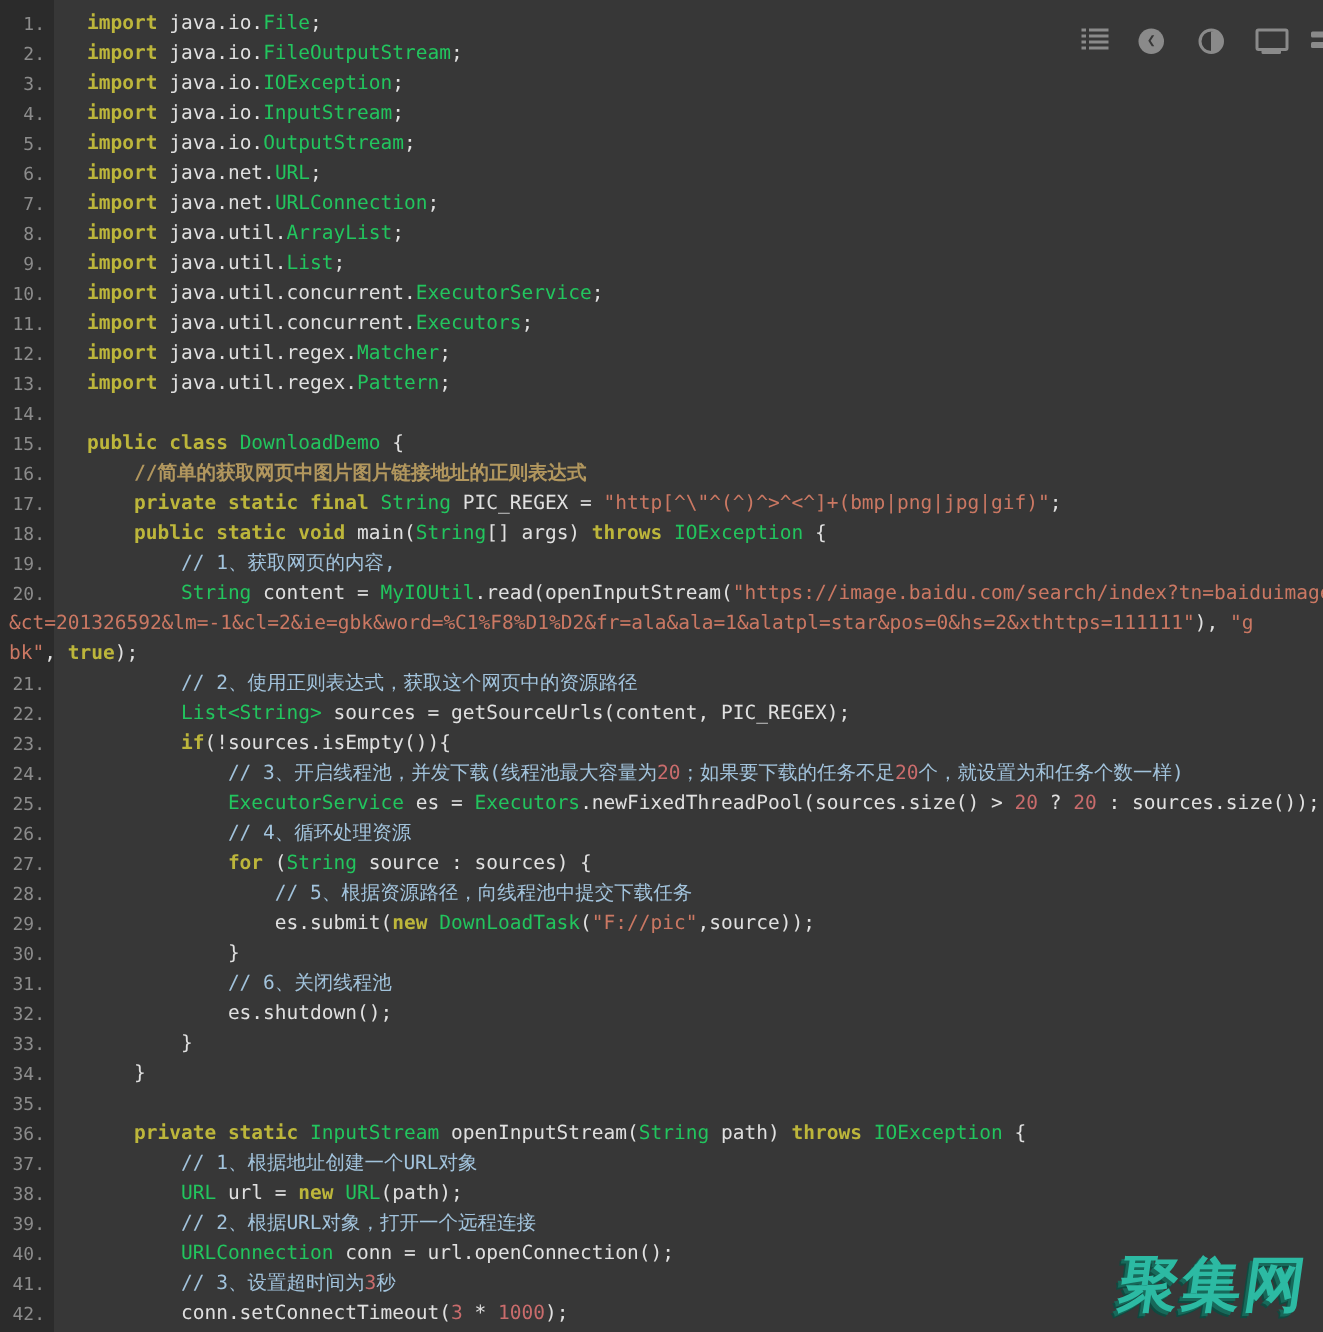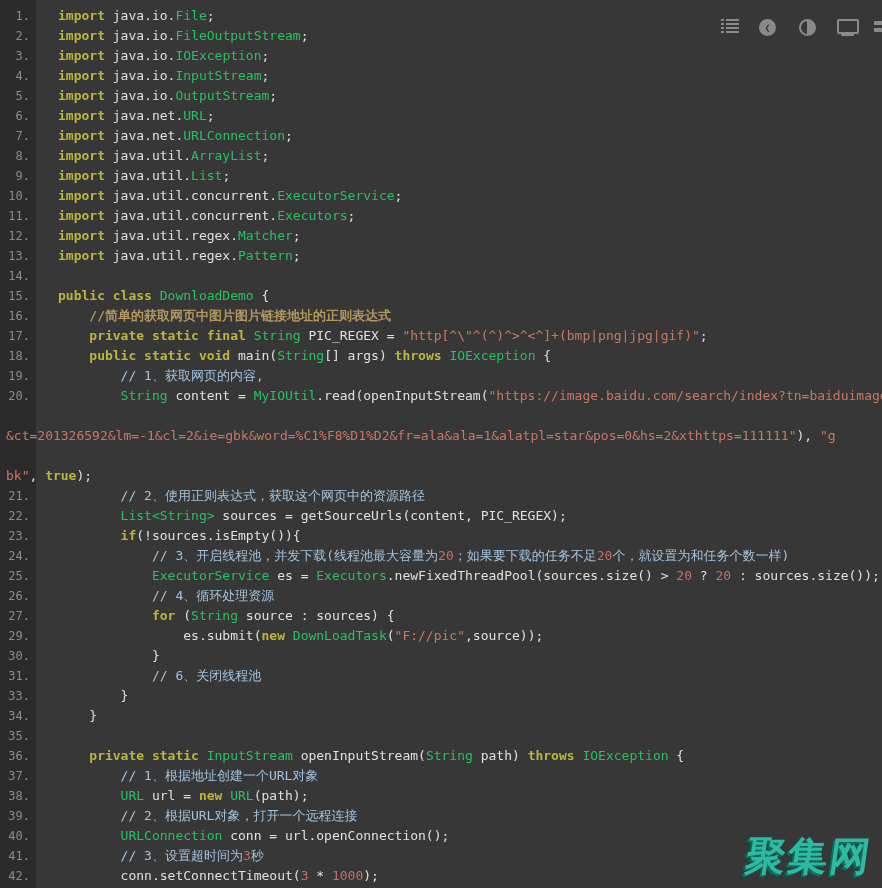--- a/index.html
+++ b/index.html
@@ -13,21 +13,21 @@
     background:#2b2b2b;z-index:0;
   }
   .code{
     position:absolute;left:0;top:6px;width:882px;z-index:1;
   }
   .row{
     position:relative;height:20px;line-height:20px;
     white-space:pre;font-size:13px;color:#e0e0e0;
     padding-left:58px;
   }
-  .row.cont{padding-left:6px;margin-top:20px;}
+  .row.cont{padding-left:6px;}
   .num{
     position:absolute;left:0;top:0;width:30px;height:20px;
     text-align:right;color:#8c8c8c;font-size:12px;
   }
   .tk-k{color:#bdb63b;font-weight:bold;text-align:right;}
   .tk-t{color:#22c55e;}
   .tk-p{color:#e0e0e0;}
   .tk-s{color:#cb7863;}
   .tk-n{color:#c96c6c;text-align:right;}
   .tk-cb{color:#a2c3dc;}
@@ -88,23 +88,25 @@
     <div class="row"><span class="num">20.</span><span class="tk-t">        String</span><span class="tk-p"> content = </span><span class="tk-t">MyIOUtil</span><span class="tk-p">.read(openInputStream(</span><span class="tk-s">"https://image.baidu.com/search/index?tn=baiduimage</span></div>
     <div class="row cont"><span class="tk-s">&amp;ct=201326592&amp;lm=-1&amp;cl=2&amp;ie=gbk&amp;word=%C1%F8%D1%D2&amp;fr=ala&amp;ala=1&amp;alatpl=star&amp;pos=0&amp;hs=2&amp;xthttps=111111"</span><span class="tk-p">), </span><span class="tk-s">"g</span></div>
     <div class="row cont"><span class="tk-s">bk"</span><span class="tk-p">, </span><span class="tk-k">true</span><span class="tk-p">);</span></div>
     <div class="row"><span class="num">21.</span><span class="tk-cb">        // 2、使用正则表达式，获取这个网页中的资源路径</span></div>
     <div class="row"><span class="num">22.</span><span class="tk-t">        List&lt;String&gt;</span><span class="tk-p"> sources = getSourceUrls(content, PIC_REGEX);</span></div>
     <div class="row"><span class="num">23.</span><span class="tk-k">        if</span><span class="tk-p">(!sources.isEmpty()){</span></div>
     <div class="row"><span class="num">24.</span><span class="tk-cb">            // 3、开启线程池，并发下载(线程池最大容量为</span><span class="tk-n">20</span><span class="tk-cb">；如果要下载的任务不足</span><span class="tk-n">20</span><span class="tk-cb">个，就设置为和任务个数一样)</span></div>
     <div class="row"><span class="num">25.</span><span class="tk-t">            ExecutorService</span><span class="tk-p"> es = </span><span class="tk-t">Executors</span><span class="tk-p">.newFixedThreadPool(sources.size() &gt; </span><span class="tk-n">20</span><span class="tk-p"> ? </span><span class="tk-n">20</span><span class="tk-p"> : sources.size());</span></div>
     <div class="row"><span class="num">26.</span><span class="tk-cb">            // 4、循环处理资源</span></div>
     <div class="row"><span class="num">27.</span><span class="tk-k">            for</span><span class="tk-p"> (</span><span class="tk-t">String</span><span class="tk-p"> source : sources) {</span></div>
+    <div class="row"><span class="num">28.</span><span class="tk-cb">                // 5、根据资源路径，向线程池中提交下载任务</span></div>
     <div class="row"><span class="num">29.</span><span class="tk-p">                es.submit(</span><span class="tk-k">new</span><span class="tk-p"> </span><span class="tk-t">DownLoadTask</span><span class="tk-p">(</span><span class="tk-s">"F://pic"</span><span class="tk-p">,source));</span></div>
     <div class="row"><span class="num">30.</span><span class="tk-p">            }</span></div>
     <div class="row"><span class="num">31.</span><span class="tk-cb">            // 6、关闭线程池</span></div>
+    <div class="row"><span class="num">32.</span><span class="tk-p">            es.shutdown();</span></div>
     <div class="row"><span class="num">33.</span><span class="tk-p">        }</span></div>
     <div class="row"><span class="num">34.</span><span class="tk-p">    }</span></div>
     <div class="row"><span class="num">35.</span></div>
     <div class="row"><span class="num">36.</span><span class="tk-k">    private static</span><span class="tk-p"> </span><span class="tk-t">InputStream</span><span class="tk-p"> openInputStream(</span><span class="tk-t">String</span><span class="tk-p"> path) </span><span class="tk-k">throws</span><span class="tk-p"> </span><span class="tk-t">IOException</span><span class="tk-p"> {</span></div>
     <div class="row"><span class="num">37.</span><span class="tk-cb">        // 1、根据地址创建一个URL对象</span></div>
     <div class="row"><span class="num">38.</span><span class="tk-t">        URL</span><span class="tk-p"> url = </span><span class="tk-k">new</span><span class="tk-p"> </span><span class="tk-t">URL</span><span class="tk-p">(path);</span></div>
     <div class="row"><span class="num">39.</span><span class="tk-cb">        // 2、根据URL对象，打开一个远程连接</span></div>
     <div class="row"><span class="num">40.</span><span class="tk-t">        URLConnection</span><span class="tk-p"> conn = url.openConnection();</span></div>
     <div class="row"><span class="num">41.</span><span class="tk-cb">        // 3、设置超时间为</span><span class="tk-n">3</span><span class="tk-cb">秒</span></div>
     <div class="row"><span class="num">42.</span><span class="tk-p">        conn.setConnectTimeout(</span><span class="tk-n">3</span><span class="tk-p"> * </span><span class="tk-n">1000</span><span class="tk-p">);</span></div>

